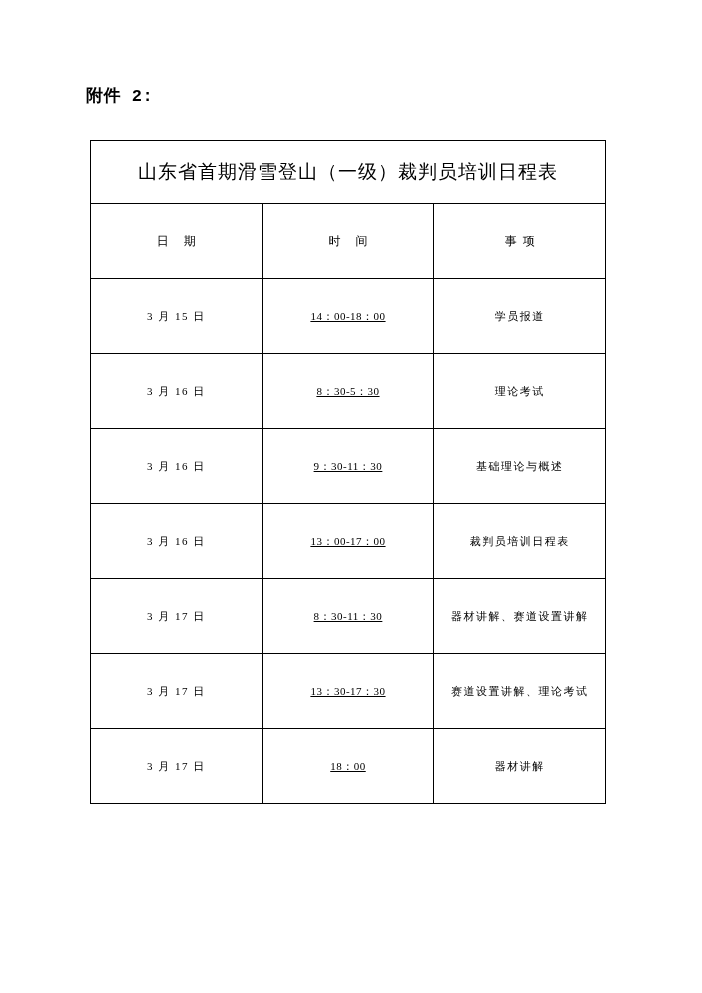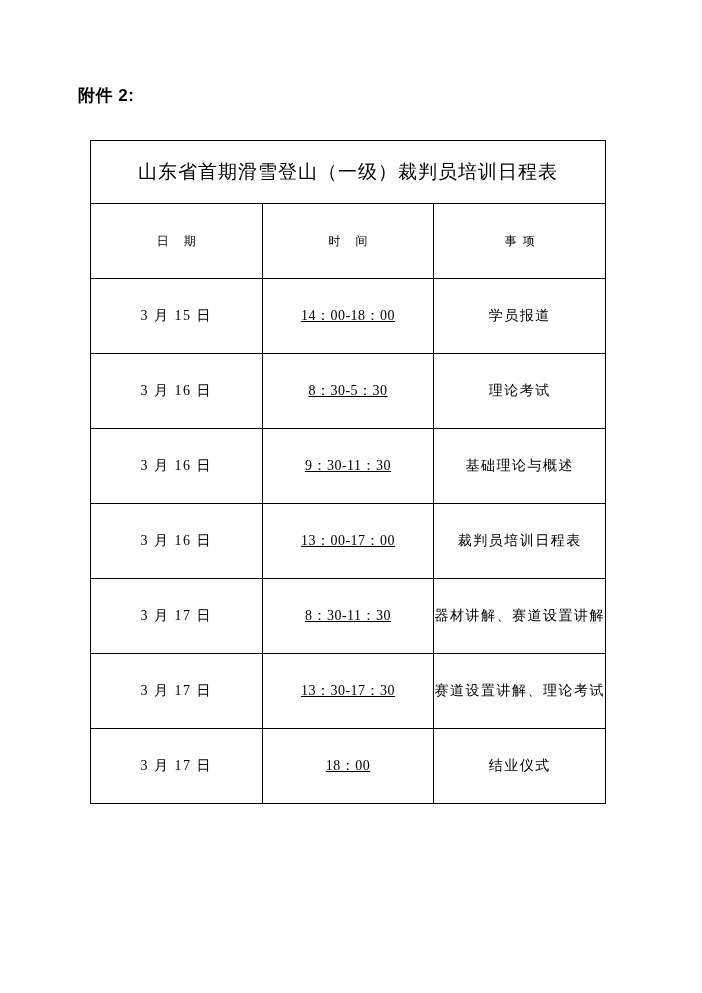--- a/index.html
+++ b/index.html
@@ -17,25 +17,25 @@
   }
   .page {
     width: 702px;
     height: 993px;
     box-sizing: border-box;
     padding: 0;
     position: relative;
   }
   .attachment-label {
     position: absolute;
-    left: 78px;
+    left: 86px;
     top: 84px;
     font-size: 17px;
     font-weight: bold;
-    font-family: Liberation Sans, sans-serif;
+    font-family: Liberation Mono, monospace;
     letter-spacing: 0.5px;
   }
   .schedule-table-wrap {
     position: absolute;
     left: 90px;
     top: 140px;
     width: 516px;
   }
   table.schedule {
     border-collapse: collapse;
@@ -57,21 +57,21 @@
     letter-spacing: 1px;
   }
   .head-cell {
     height: 74px;
     font-size: 12px;
     letter-spacing: 6px;
     text-indent: 6px;
   }
   .body-cell {
     height: 74px;
-    font-size: 14px;
+    font-size: 11px;
     margin-top: 26px;
   }
   .col-date { width: 115px; }
   .col-time { width: 140px; }
   .col-item { width: 261px; }
   .cell-date {
     letter-spacing: 1.5px;
   }
   .cell-time {
     letter-spacing: 0.5px;
@@ -127,19 +127,19 @@
           <td class="body-cell col-item cell-item">器材讲解、赛道设置讲解</td>
         </tr>
         <tr>
           <td class="body-cell col-date cell-date">3 月 17 日</td>
           <td class="body-cell col-time cell-time">13：30-17：30</td>
           <td class="body-cell col-item cell-item">赛道设置讲解、理论考试</td>
         </tr>
         <tr>
           <td class="body-cell col-date cell-date">3 月 17 日</td>
           <td class="body-cell col-time cell-time">18：00</td>
-          <td class="body-cell col-item cell-item">结业仪式</td>
+          <td class="body-cell col-item cell-item">器材讲解</td>
         </tr>
       </tbody>
     </table>
   </div>
 
 </div>
 
 </body></html>

